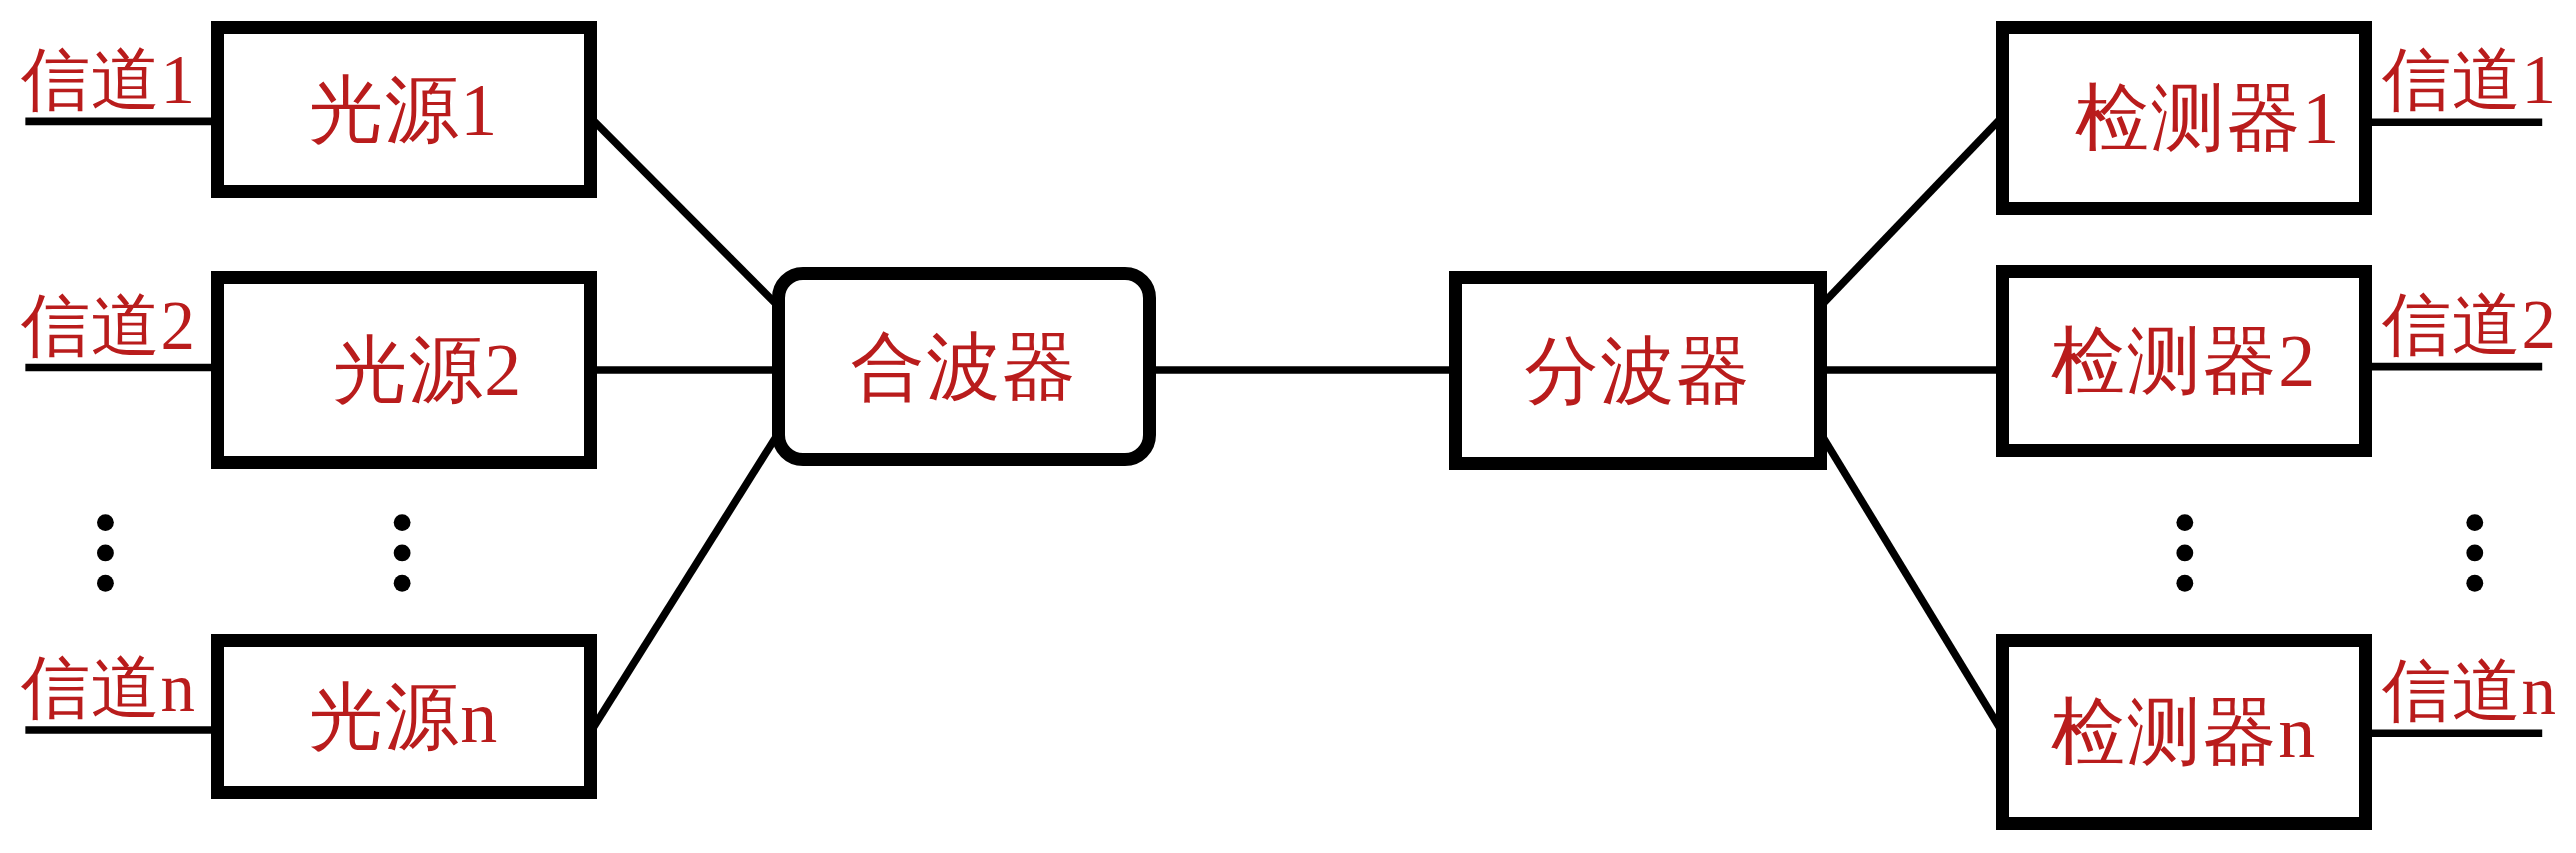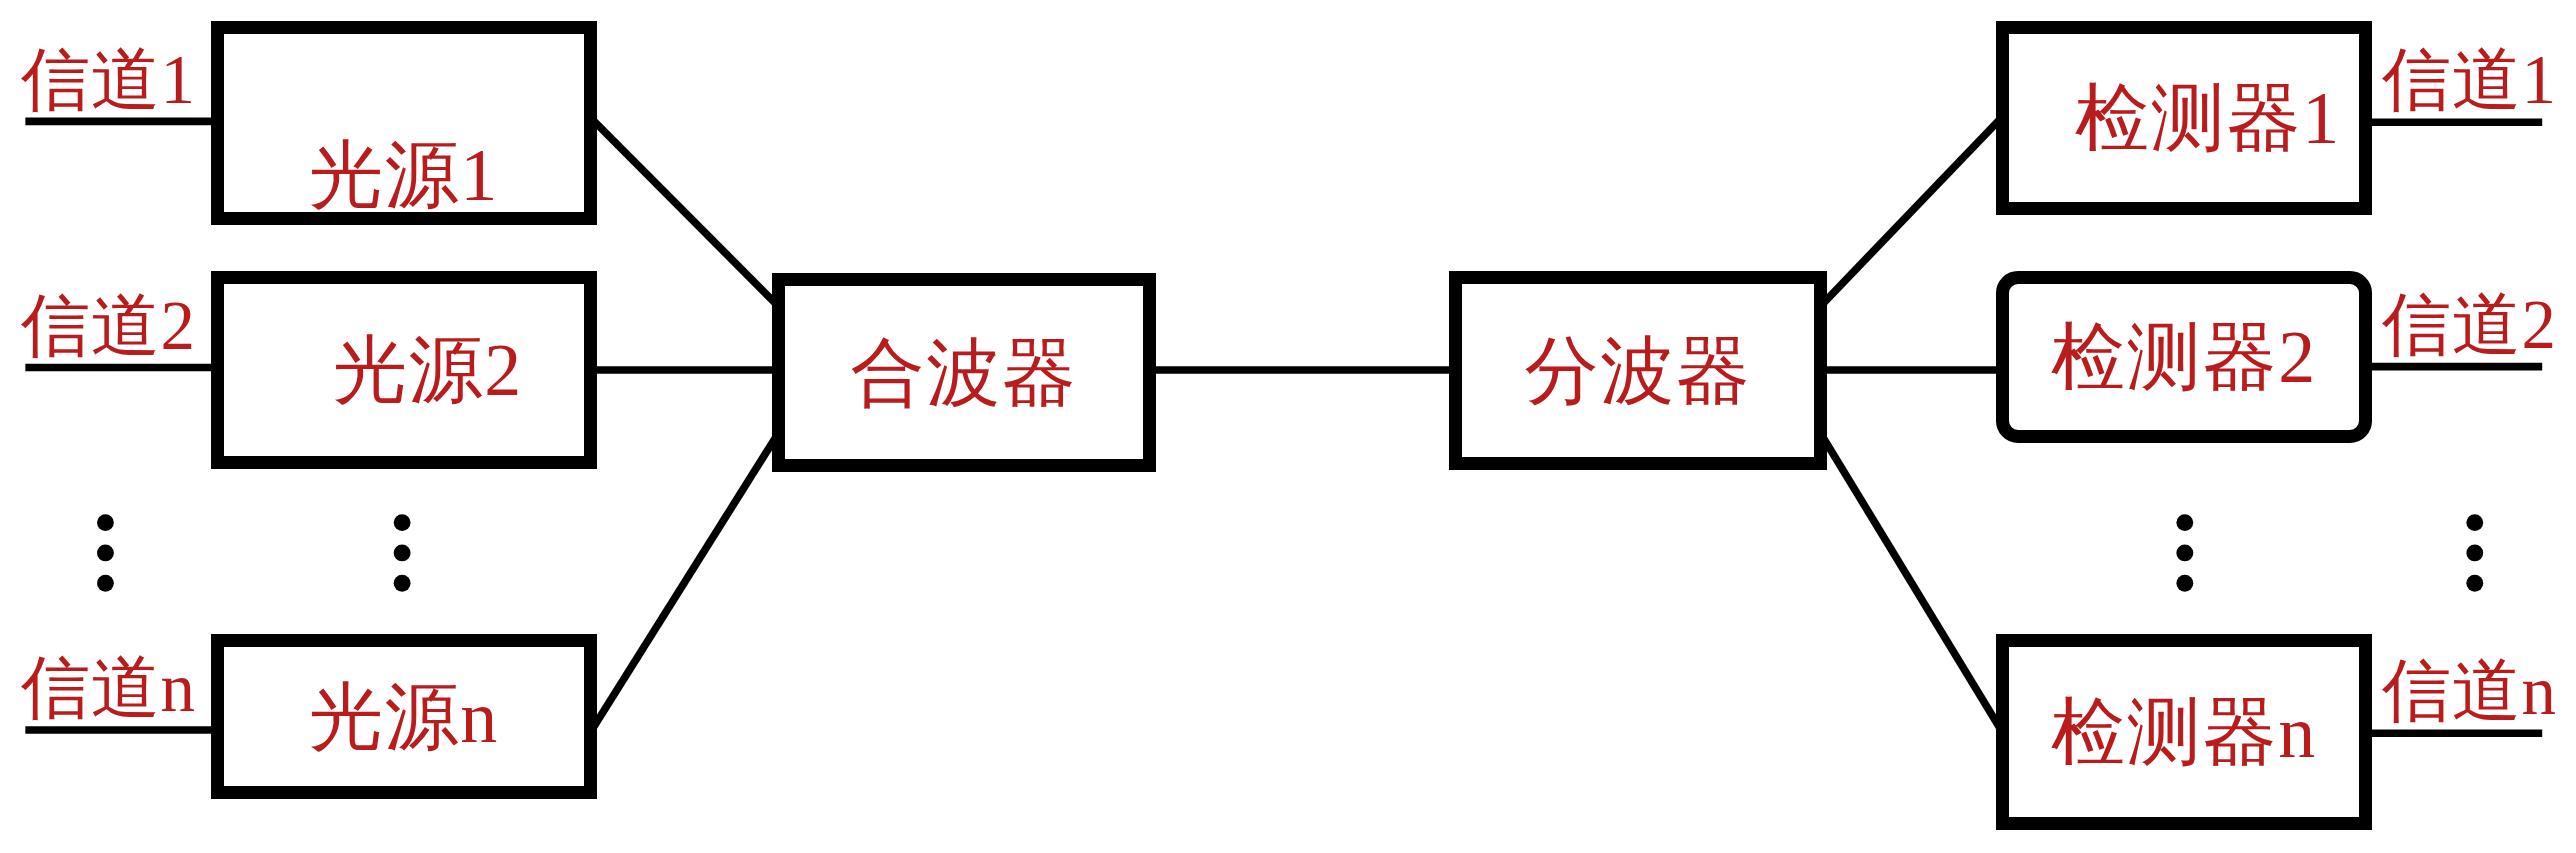--- a/index.html
+++ b/index.html
@@ -89,42 +89,42 @@
       <circle cx="2936" cy="620" r="10"></circle>
       <circle cx="2936" cy="656" r="10"></circle>
       <circle cx="2936" cy="692" r="10"></circle>
     </g>
   </svg>
 
   <div class="chan" style="left:21px; top:46px;">信道1</div>
   <div class="chan" style="left:21px; top:292px;">信道2</div>
   <div class="chan" style="left:21px; top:654px;">信道n</div>
 
-  <div class="box" style="left:211px; top:21px;  width:386px; height:204px;align-items:flex-end;">
+  <div class="box" style="left:211px; top:21px;  width:386px; height:177px;">
     <span class="box-label">光源1</span>
   </div>
   <div class="box" style="left:211px; top:271px; width:386px; height:198px;padding-left:48px;">
     <span class="box-label">光源2</span>
   </div>
   <div class="box" style="left:211px; top:634px; width:386px; height:165px;">
     <span class="box-label">光源n</span>
   </div>
 
-  <div class="box" style="left:772px; top:273px; width:384px; height:199px;">
+  <div class="box" style="left:772px; top:267px; width:384px; height:199px;border-radius:31px;">
     <span class="box-label">合波器</span>
   </div>
 
   <div class="box" style="left:1449px; top:271px; width:378px; height:199px;">
     <span class="box-label">分波器</span>
   </div>
 
   <div class="box" style="left:1996px; top:21px;  width:376px; height:194px;padding-left:48px;">
     <span class="box-label">检测器1</span>
   </div>
-  <div class="box" style="left:1996px; top:271px; width:376px; height:172px;border-radius:22px;">
+  <div class="box" style="left:1996px; top:265px; width:376px; height:192px;">
     <span class="box-label">检测器2</span>
   </div>
   <div class="box" style="left:1996px; top:634px; width:376px; height:196px;">
     <span class="box-label">检测器n</span>
   </div>
 
   <div class="chan" style="left:2382px; top:46px;">信道1</div>
   <div class="chan" style="left:2382px; top:291px;">信道2</div>
   <div class="chan" style="left:2382px; top:657px;">信道n</div>
 

